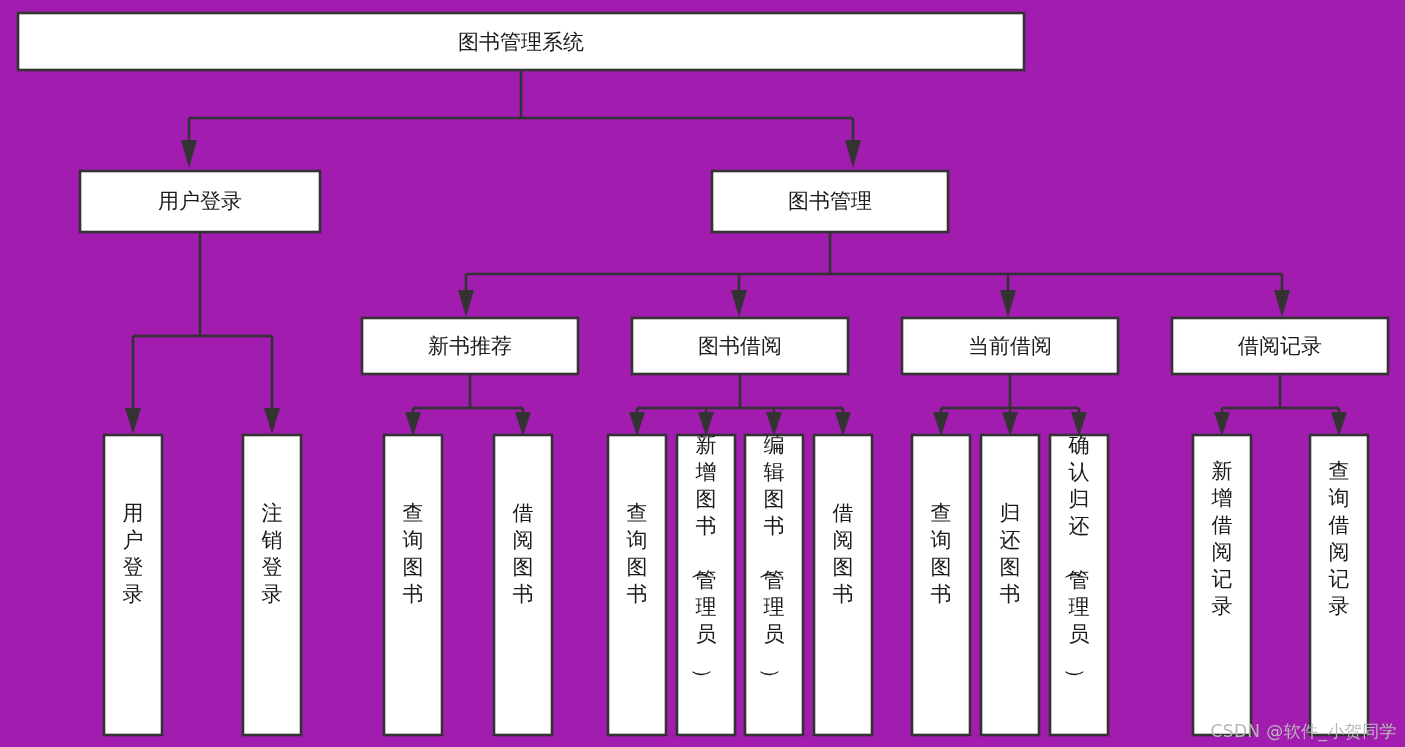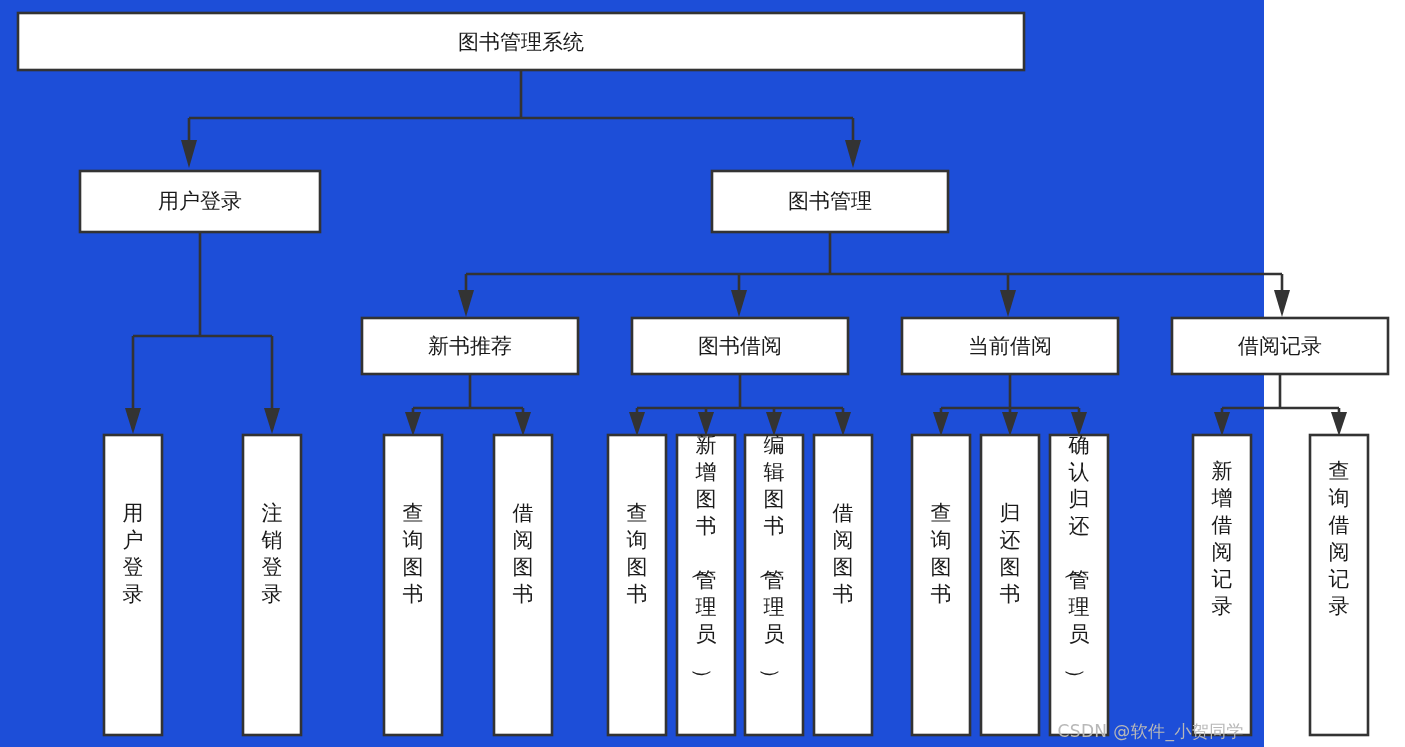--- a/index.html
+++ b/index.html
@@ -8,23 +8,23 @@
     background: #ffffff;
   }
   body {
     width: 1405px;
     height: 747px;
     font-family: "DejaVu Sans", "Liberation Sans", sans-serif;
     overflow: hidden;
   }
   #diagram-root {
     position: relative;
-    width: 1264px;
+    width: 1405px;
     height: 747px;
-    background: #1d4ed8;
+    background: #a21caf;
     text-decoration: underline;
   }
   svg.diagram {
     position: absolute;
     top: 0;
     left: 0;
     width: 1405px;
     height: 747px;
   }
   .node-box {
@@ -51,21 +51,21 @@
     dominant-baseline: middle;
   }
   .node-label-v {
     font-family: "DejaVu Sans", "Liberation Sans", sans-serif;
     font-size: 21px;
     fill: #1a1a1a;
     text-anchor: middle;
   }
   .watermark {
     position: absolute;
-    right: 20px;
+    right: 8px;
     bottom: 4px;
     font-family: "DejaVu Sans", "Liberation Sans", sans-serif;
     font-size: 17px;
     color: #b8b8b8;
     letter-spacing: 0.4px;
     white-space: nowrap;
     user-select: none;
   }
 </style>
 </head>

